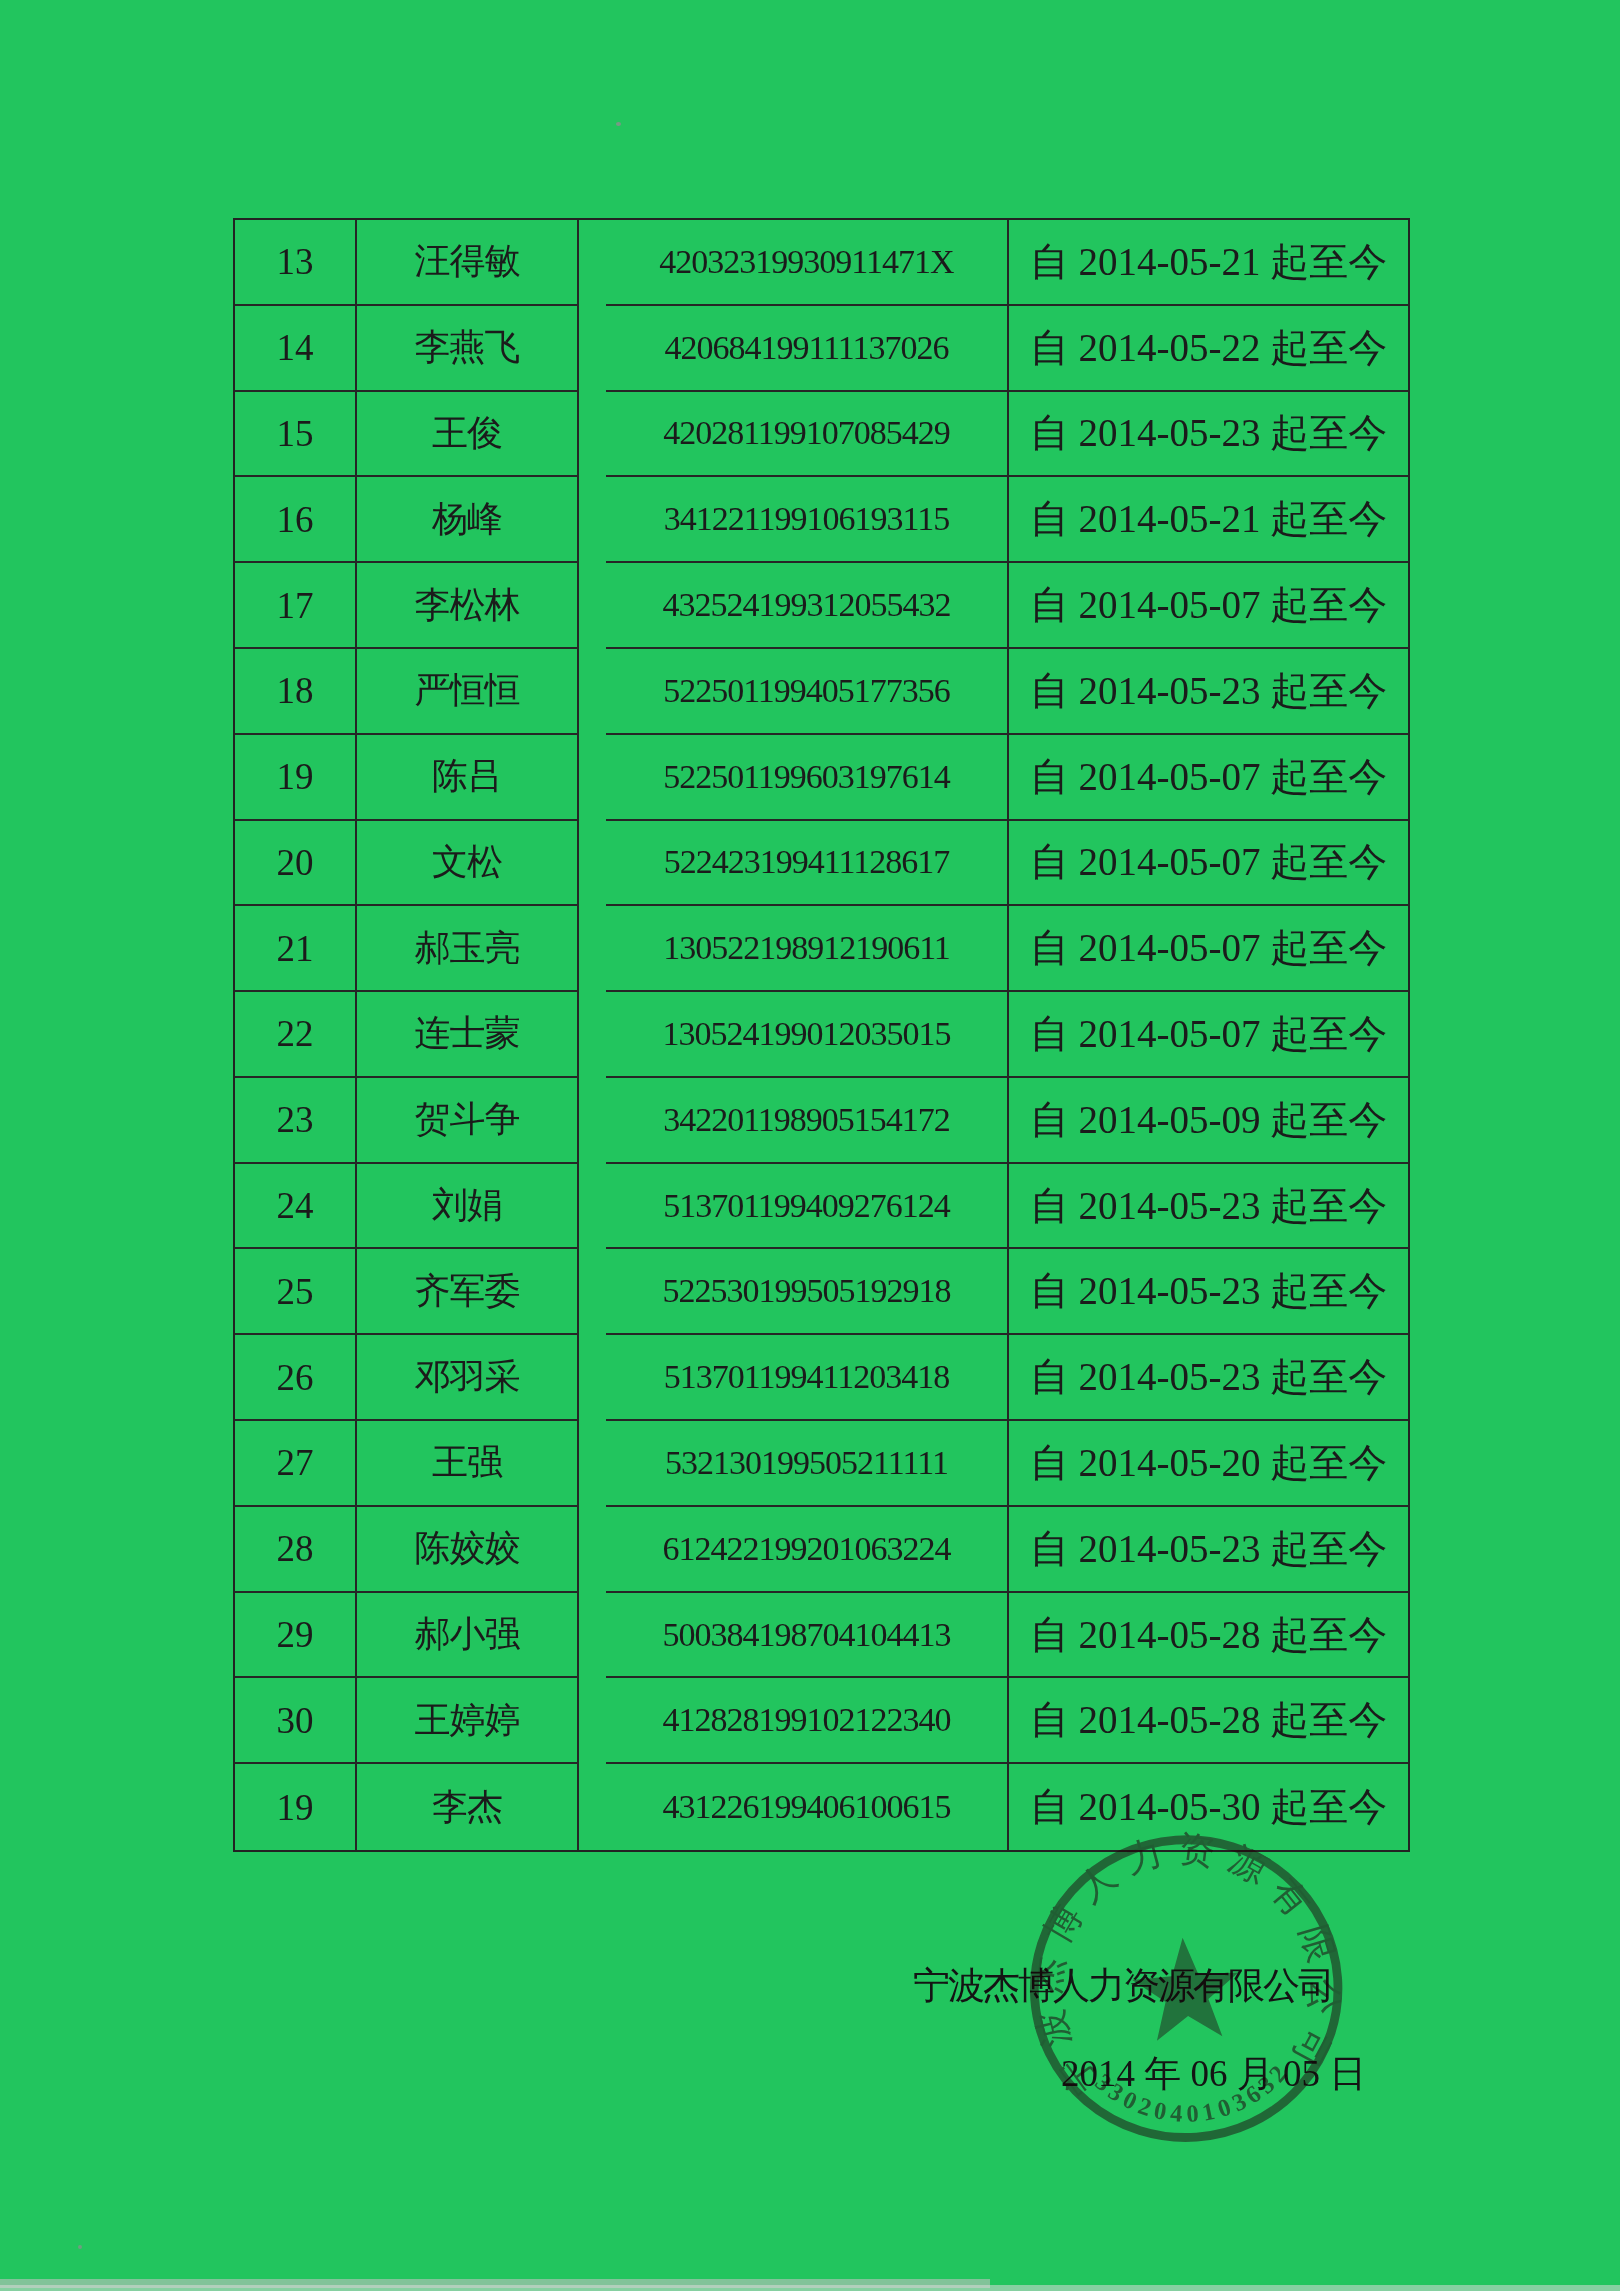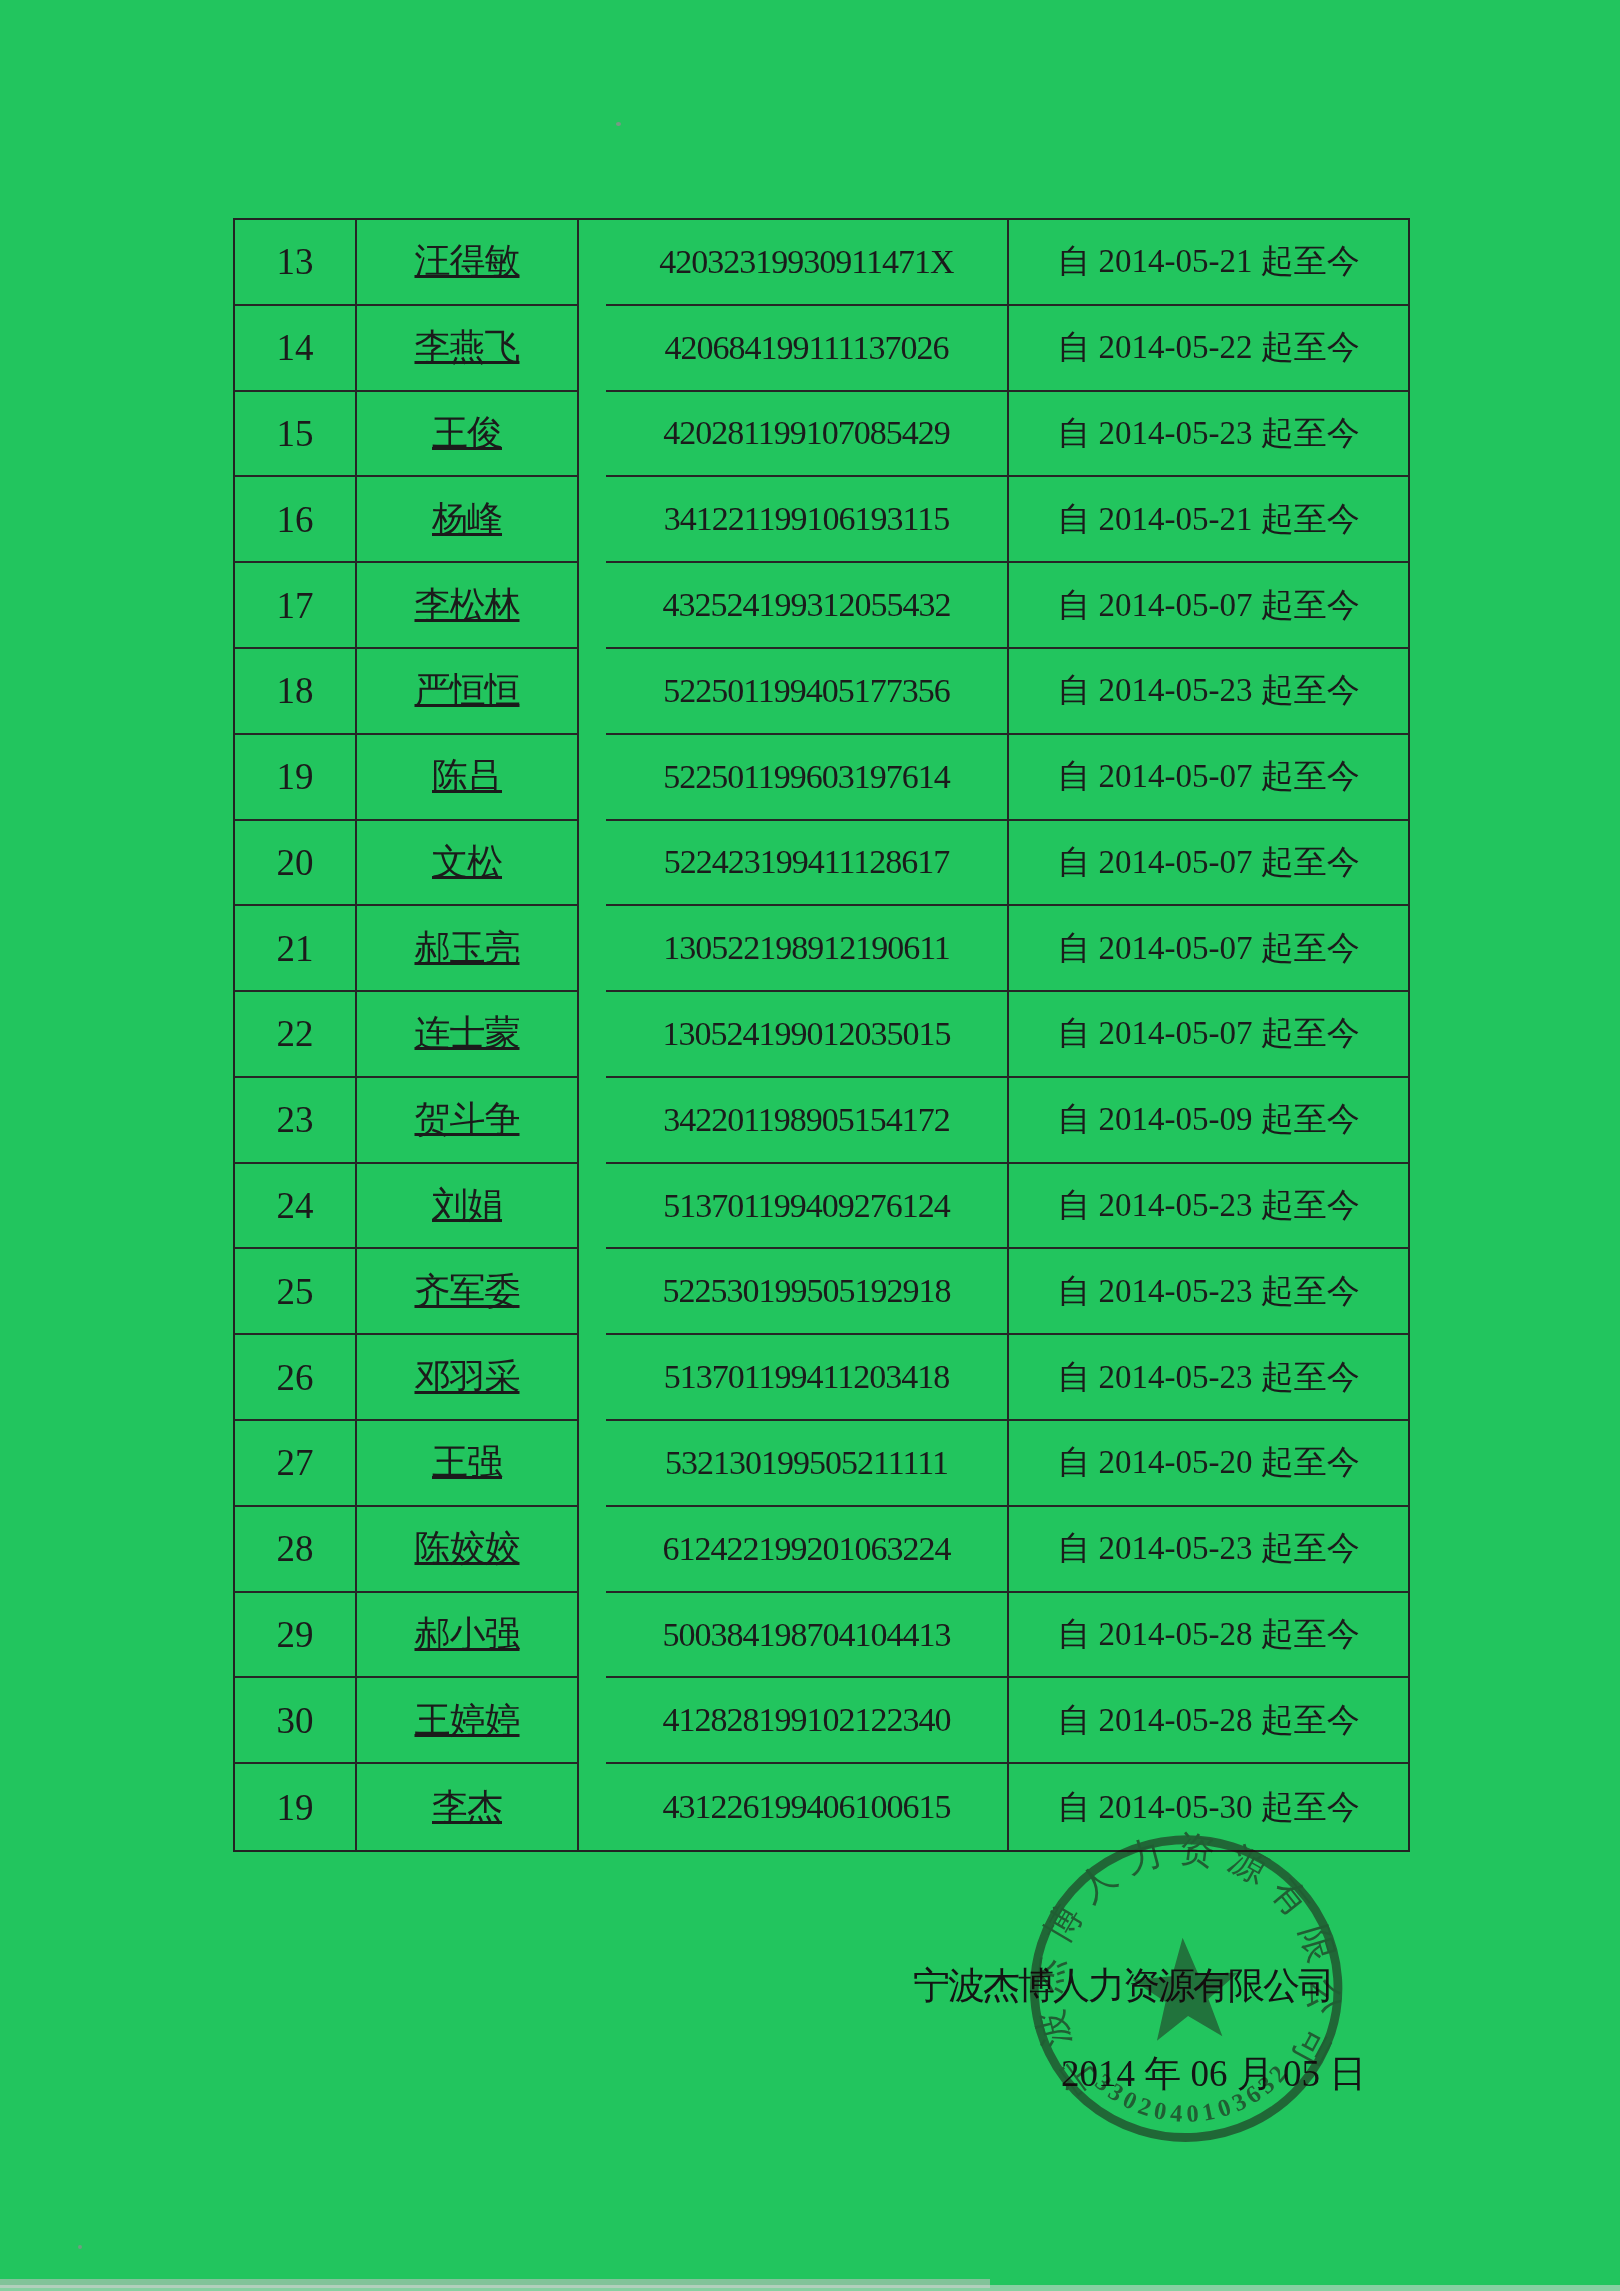--- a/index.html
+++ b/index.html
@@ -16,23 +16,23 @@
   }
   .row{display:contents;}
   .cell{
     box-sizing:border-box;display:flex;align-items:center;justify-content:center;
     border-right:2px solid #262626;border-bottom:2.9px solid #262626;
     white-space:nowrap;overflow:visible;
   }
   .row .cell:nth-child(4){border-right:none;}
   .row:last-child .cell{border-bottom:none;}
   .c-no{font-size:37px;}
-  .c-name{font-size:36px;letter-spacing:-1px;text-decoration:underline;}
+  .c-name{font-size:36px;letter-spacing:-1px;}
   .c-id{font-size:34px;letter-spacing:-1px;margin-left:27px;}
-  .c-period{font-size:33px;}
+  .c-period{font-size:39px;}
   
   .company{
     position:absolute;left:913px;top:1961px;font-size:37px;letter-spacing:-2px;
     color:#141414;white-space:nowrap;
   }
   .issue-date{
     position:absolute;left:1061px;top:2049px;font-size:37px;letter-spacing:0px;
     color:#141414;white-space:nowrap;
   }
   

